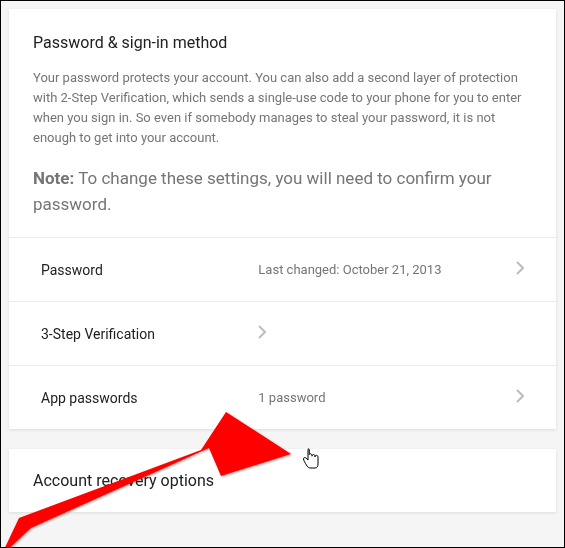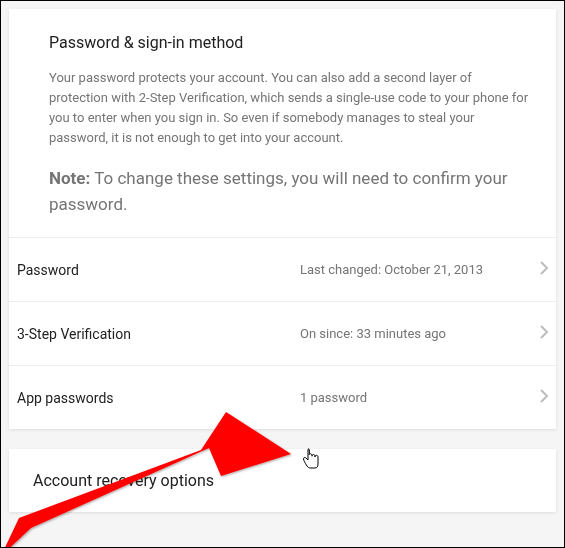--- a/index.html
+++ b/index.html
@@ -15,21 +15,21 @@
       border: 1px solid #000;
       overflow: hidden;
       position: relative;
     }
     .card {
       background: #fff;
       margin: 8px 8px 0 8px;
       box-shadow: 0 1px 3px rgba(0,0,0,0.1);
     }
     .card-header {
-      padding: 24px 24px 20px 40px;
+      padding: 24px 24px 20px 24px;
     }
     .section-title {
       font-size: 16px;
       font-weight: 400;
       color: #212121;
       margin-bottom: 16px;
     }
     .description {
       font-size: 13px;
       line-height: 1.55;
@@ -41,35 +41,34 @@
       line-height: 1.55;
       color: #757575;
     }
     .note strong {
       font-weight: 700;
       color: #757575;
     }
     .row {
       display: flex;
       align-items: center;
-      padding: 22px 8px;
+      padding: 22px 32px;
       border-top: 1px solid #ececec;
       cursor: pointer;
       position: relative;
     }
     .row-label {
       flex: 0 0 45%;
       font-size: 14px;
       color: #212121;
     }
     .row-status {
       flex: 1;
       font-size: 13px;
       color: #757575;
-      margin-left: 44px;
     }
     .chevron {
       color: #bdbdbd;
       flex-shrink: 0;
     }
     .card-bottom {
       background: #fff;
       margin: 20px 8px 0 8px;
       box-shadow: 0 1px 3px rgba(0,0,0,0.1);
       padding: 22px 24px;
@@ -110,21 +109,20 @@
     <div class="row-status">Last changed: October 21, 2013</div>
     <span class="chevron">
       <svg width="8" height="14" viewBox="0 0 8 14">
           <path d="M1 1 L7 7 L1 13" stroke="#bdbdbd" stroke-width="2" fill="none"></path>
         </svg>
     </span>
   </div>
 
   <div class="row">
     <div class="row-label">3-Step Verification</div>
-    <div class="row-status">On since: 33 minutes ago</div>
     <span class="chevron">
       <svg width="8" height="14" viewBox="0 0 8 14">
           <path d="M1 1 L7 7 L1 13" stroke="#bdbdbd" stroke-width="2" fill="none"></path>
         </svg>
     </span>
   </div>
 
   <div class="row">
     <div class="row-label">App passwords</div>
     <div class="row-status">1 password</div>

